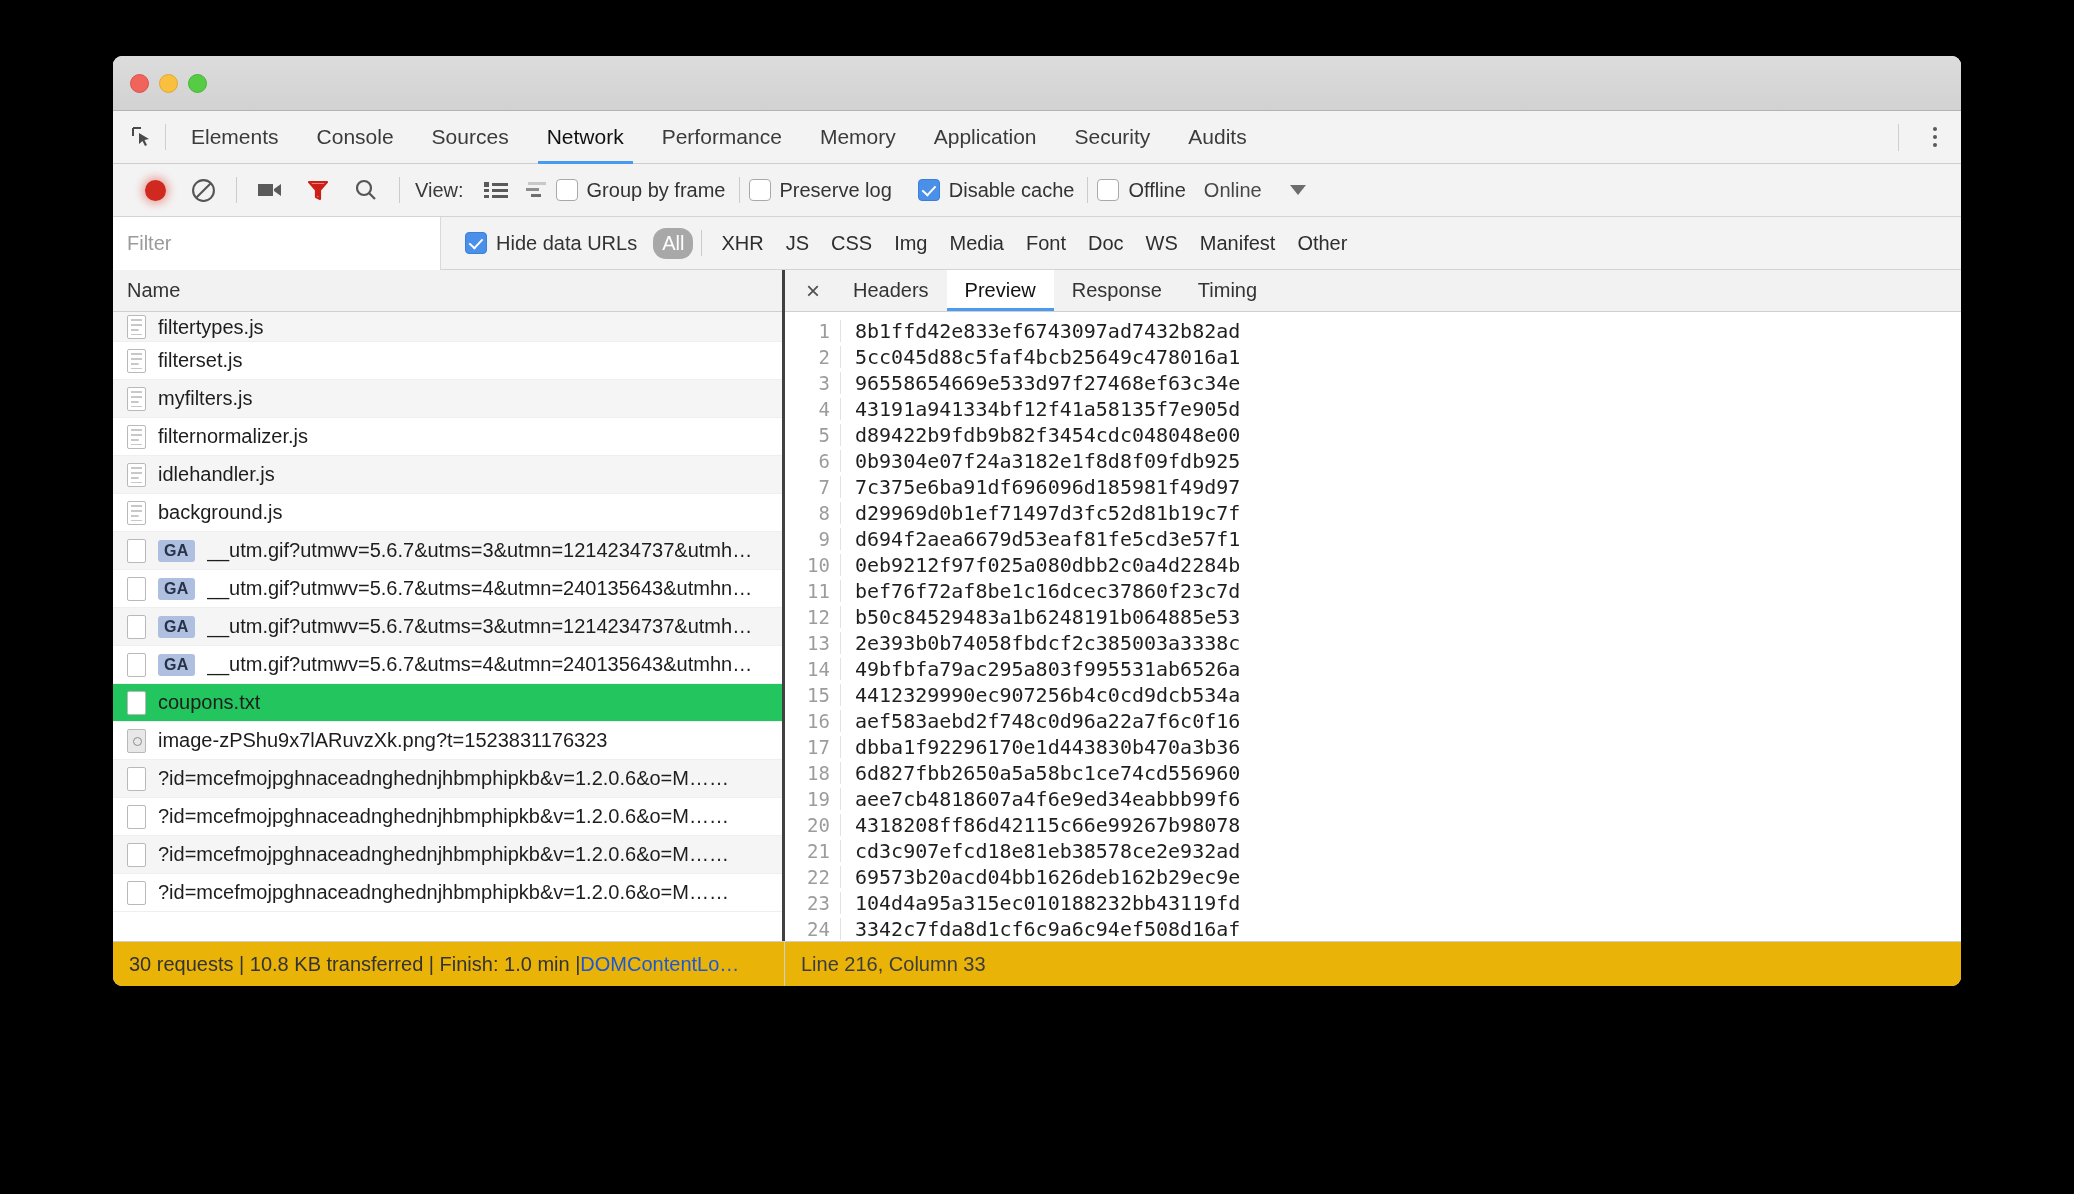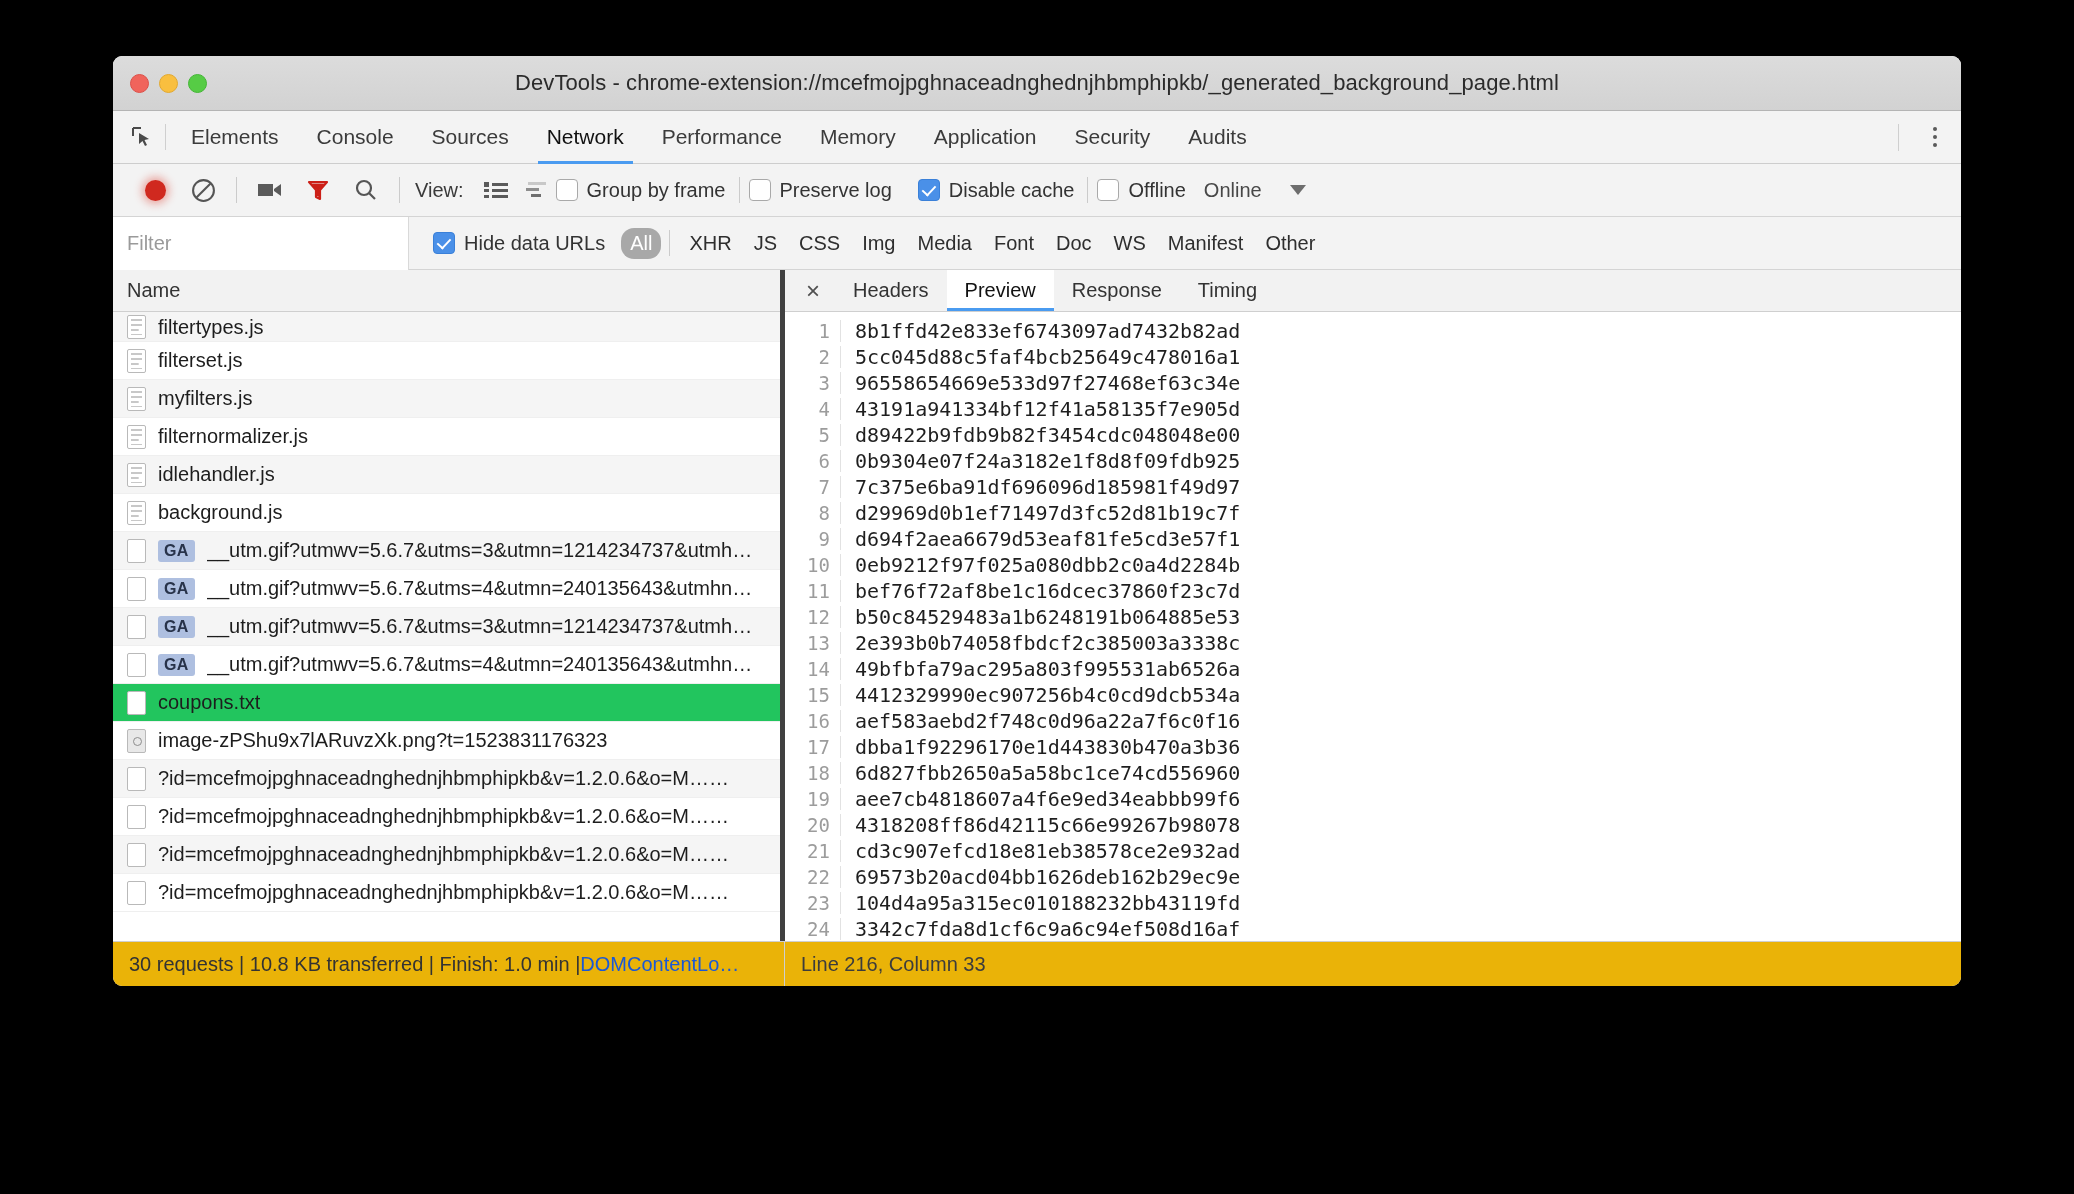--- a/index.html
+++ b/index.html
@@ -118,41 +118,41 @@
   }
 
   
   .filterbar {
     height: 53px; flex: 0 0 53px;
     background: #f3f3f3;
     border-bottom: 1px solid #d4d4d4;
     display: flex; align-items: center;
   }
   .filter-input {
-    width: 296px; height: 53px;
+    width: 328px; height: 53px;
     background: #fff; border: none; outline: none;
     border-right: 1px solid #d9d9d9;
     padding: 0 14px; font-size: 20px; color: #333;
     font-family: "Liberation Sans", sans-serif;
   }
   .filter-input::placeholder { color: #9a9a9a; }
   .filterbar .chkwrap { margin-left: 24px; }
   .types { display: flex; align-items: center; margin-left: 12px; gap: 0; }
   .type {
     font-size: 20px; color: #2e2e2e; padding: 4px 11px; border-radius: 13px;
     white-space: nowrap;
   }
   .type.active { background: #a8a8a8; color: #fff; padding: 4px 9px; }
   .types .tsep { width:1px; height:26px; background:#cbcbcb; margin: 0 8px; }
 
   
   .body { flex: 1 1 auto; display: flex; min-height: 0; }
   .left {
     width: 672px; flex: 0 0 672px;
-    border-right: 5px solid #404040;
+    border-right: 3px solid #404040;
     display: flex; flex-direction: column; min-height: 0;
     background: #fff;
   }
   .col-head {
     height: 42px; flex: 0 0 42px;
     background: #f2f2f2; border-bottom: 1px solid #cfcfcf;
     display: flex; align-items: center; padding-left: 14px;
     font-size: 20px; color: #333;
   }
   .rows { flex: 1 1 auto; overflow: hidden; }
@@ -244,21 +244,20 @@
 <body>
 
 <div class="window">
 
   <div class="titlebar">
     <div class="traffic">
       <span class="light red"></span>
       <span class="light yellow"></span>
       <span class="light green"></span>
     </div>
-    <div class="title-text">DevTools - chrome-extension://mcefmojpghnaceadnghednjhbmphipkb/_generated_background_page.html</div>
   </div>
 
   <div class="tabstrip">
     <div class="inspect-icon">
       <svg width="22" height="22" viewBox="0 0 22 22">
         <path d="M2 2 h8 M2 2 v8" stroke="#4a4a4a" stroke-width="2" fill="none"></path>
         <path d="M8 7 L18 13 L13.5 14 L16 19 L14 20 L11.5 15 L8 18 Z" fill="#4a4a4a"></path>
       </svg>
     </div>
     <div class="divider"></div>

